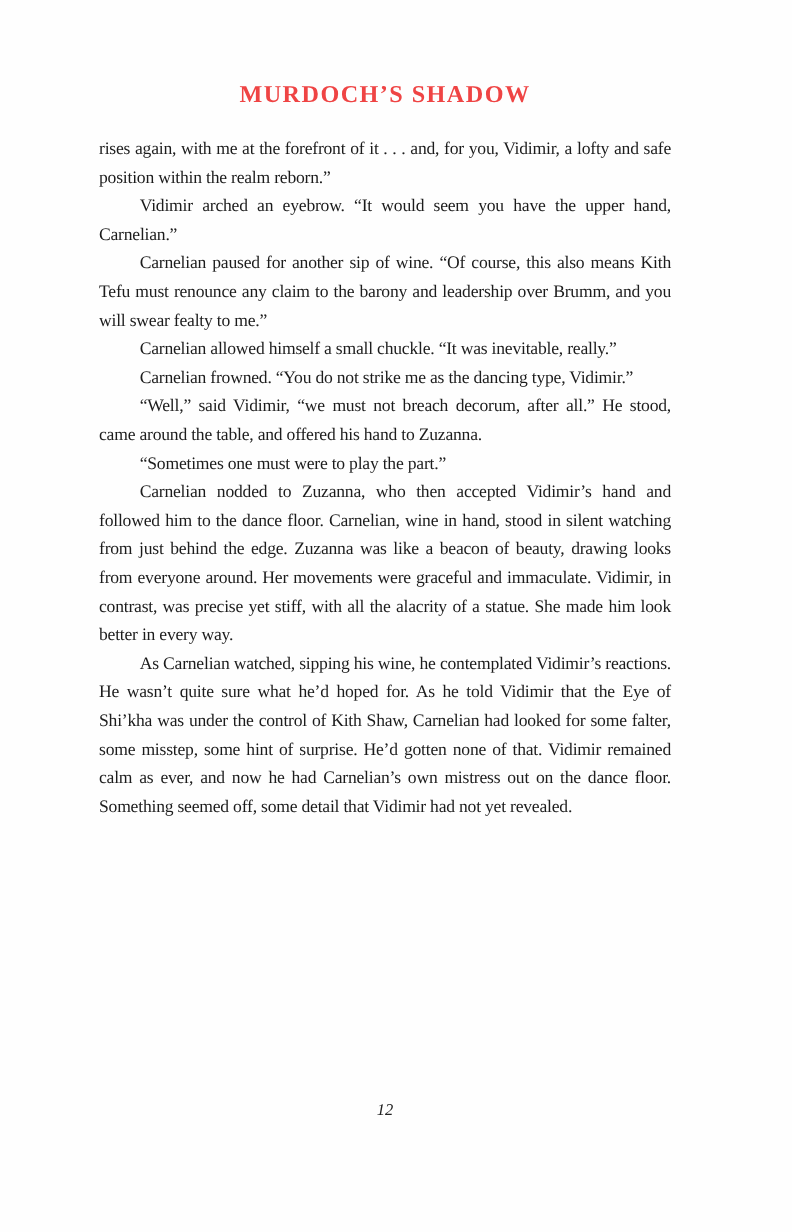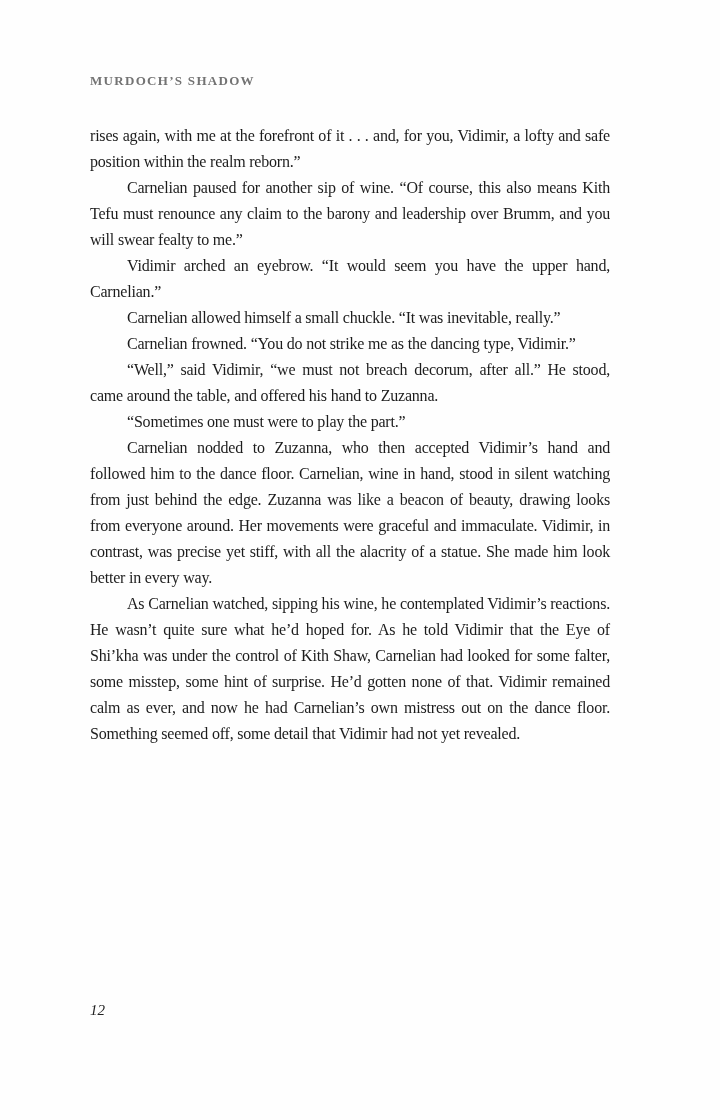--- a/index.html
+++ b/index.html
@@ -17,24 +17,25 @@
   .book-page {
     position: absolute;
     inset: 0;
     background: #fefefe;
   }
   .running-header {
     position: absolute;
     top: 73px;
     left: 90px;
     width: 520px;
+    text-align: center;
     font-weight: 700;
-    font-size: 13px;
+    font-size: 22px;
     letter-spacing: 1.3px;
-    color: #737373;
+    color: #ef4444;
     font-family: "Liberation Serif", "DejaVu Serif", serif;
   }
   .body-text {
     position: absolute;
     top: 123px;
     left: 90px;
     width: 520px;
     font-size: 16px;
     line-height: 26px;
     letter-spacing: -0.2px;
@@ -47,36 +48,36 @@
     text-indent: 37px;
   }
   .body-text p.no-indent {
     text-indent: 0;
   }
   .page-number {
     position: absolute;
     top: 1002px;
     left: 90px;
     width: 520px;
-    text-align: left;
+    text-align: center;
     font-style: italic;
     font-size: 15px;
     color: #222222;
   }
 </style>
 </head>
 <body>
 
 <div class="book-page">
   <div class="running-header">MURDOCH’S SHADOW</div>
 
   <div class="body-text" id="body-text">
       <p class="no-indent">rises again, with me at the forefront of it . . . and, for you, Vidimir, a lofty and safe position within the realm reborn.”</p>
+      <p>Vidimir arched an eyebrow. “It would seem you have the upper hand, Carnelian.”</p>
       <p>Carnelian paused for another sip of wine. “Of course, this also means Kith Tefu must renounce any claim to the barony and leadership over Brumm, and you will swear fealty to me.”</p>
-      <p>Vidimir arched an eyebrow. “It would seem you have the upper hand, Carnelian.”</p>
       <p>Carnelian allowed himself a small chuckle. “It was inevitable, really.”</p>
       <p>Carnelian frowned. “You do not strike me as the dancing type, Vidimir.”</p>
       <p>“Well,” said Vidimir, “we must not breach decorum, after all.” He stood, came around the table, and offered his hand to Zuzanna.</p>
       <p>“Sometimes one must were to play the part.”</p>
       <p>Carnelian nodded to Zuzanna, who then accepted Vidimir’s hand and followed him to the dance floor. Carnelian, wine in hand, stood in silent watching from just behind the edge. Zuzanna was like a beacon of beauty, drawing looks from everyone around. Her movements were graceful and immaculate. Vidimir, in contrast, was precise yet stiff, with all the alacrity of a statue. She made him look better in every way.</p>
       <p>As Carnelian watched, sipping his wine, he contemplated Vidimir’s reactions. He wasn’t quite sure what he’d hoped for. As he told Vidimir that the Eye of Shi’kha was under the control of Kith Shaw, Carnelian had looked for some falter, some misstep, some hint of surprise. He’d gotten none of that. Vidimir remained calm as ever, and now he had Carnelian’s own mistress out on the dance floor. Something seemed off, some detail that Vidimir had not yet revealed.</p>
     </div>
 
   <div class="page-number">12</div>
 </div>

